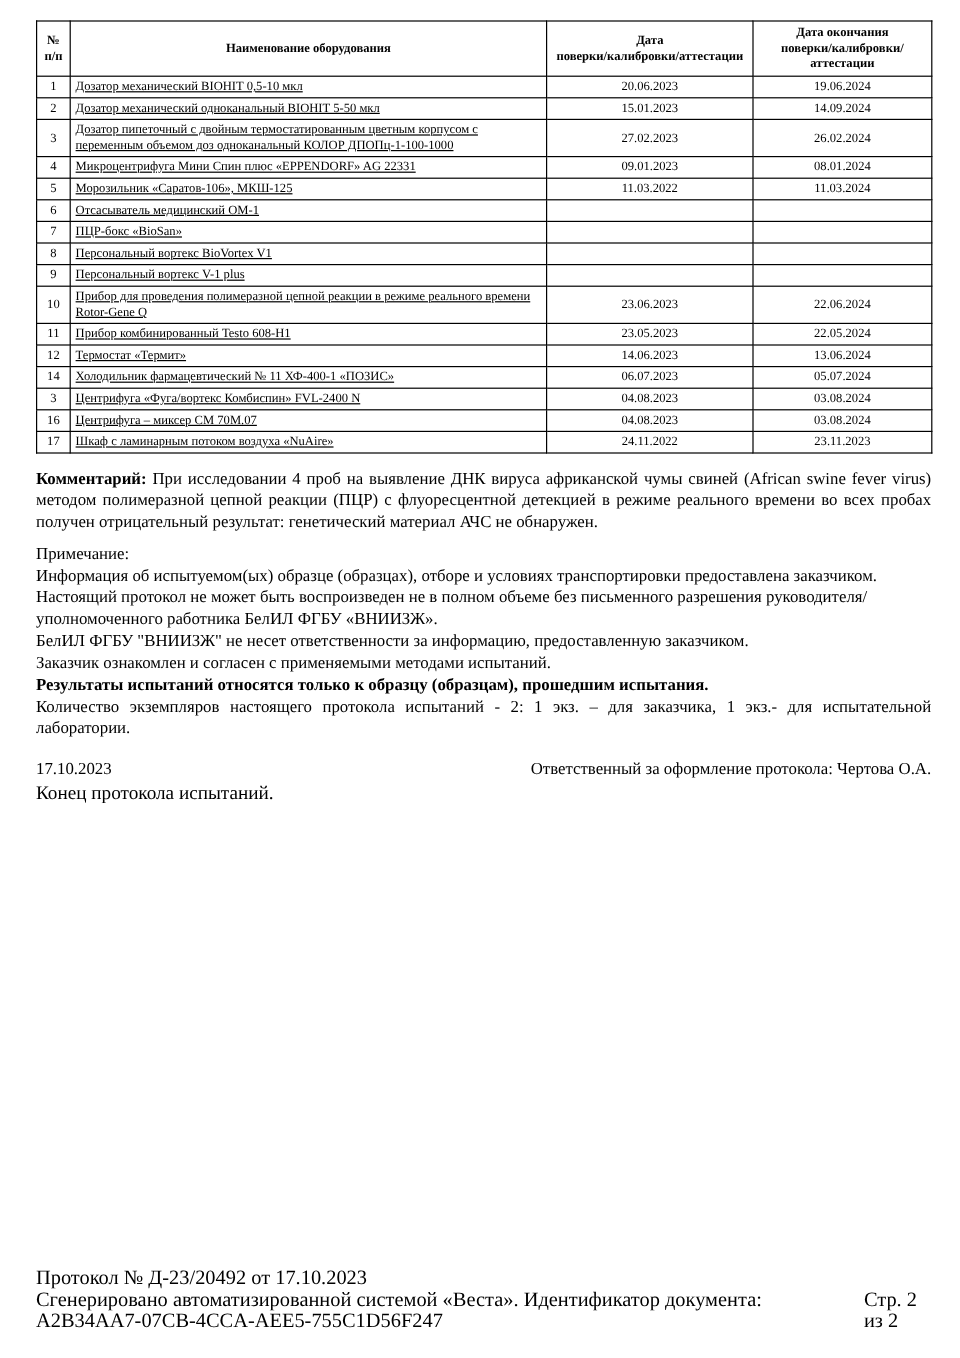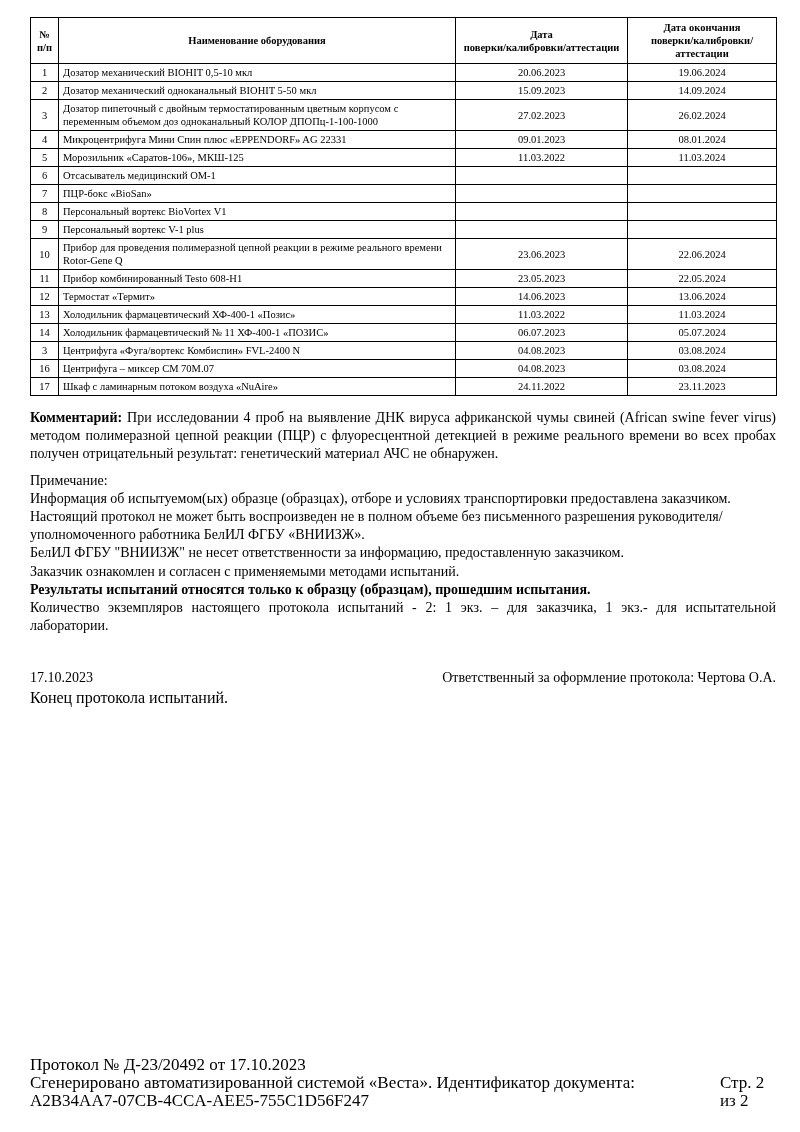--- a/index.html
+++ b/index.html
@@ -37,34 +37,34 @@
     white-space: pre-line;
   }
   table.equipment td {
     font-size: 10.5px;
     line-height: 13px;
     vertical-align: middle;
     padding: 2px 4px;
     height: 17px;
   }
   td.col-num  { text-align: center; padding: 2px 1px; }
-  td.col-name { text-align: left; }
+  td.col-name { text-align: left; text-decoration: underline; }
   td.col-date { text-align: center; }
 
   .paras { margin-top: 13px; width: 746px; font-size: 14px; line-height: 18.2px; }
   .paras p { margin: 0; }
   .justify { text-align: justify; }
   .bold { font-weight: bold; }
   .note-block { margin-top: 8px; }
 
   .sig-row {
     display: flex;
     justify-content: space-between;
     width: 746px;
-    margin-top: 34px;
+    margin-top: 16px;
     font-size: 14px;
     line-height: 18.2px;
   }
   .end-line { width: 746px; font-size: 16px; line-height: 19px; }
 
   .footer {
     position: absolute;
     left: 30px;
     top: 1056px;
     width: 746px;
@@ -100,21 +100,21 @@
       <tbody>
           <tr>
             <td class="col-num">1</td>
             <td class="col-name">Дозатор механический BIOHIT 0,5-10 мкл</td>
             <td class="col-date">20.06.2023</td>
             <td class="col-date">19.06.2024</td>
           </tr>
           <tr>
             <td class="col-num">2</td>
             <td class="col-name">Дозатор механический одноканальный BIOHIT 5-50 мкл</td>
-            <td class="col-date">15.09.2023</td>
+            <td class="col-date">15.01.2023</td>
             <td class="col-date">14.09.2024</td>
           </tr>
           <tr>
             <td class="col-num">3</td>
             <td class="col-name">Дозатор пипеточный с двойным термостатированным цветным корпусом с переменным объемом доз одноканальный КОЛОР ДПОПц-1-100-1000</td>
             <td class="col-date">27.02.2023</td>
             <td class="col-date">26.02.2024</td>
           </tr>
           <tr>
             <td class="col-num">4</td>
@@ -162,26 +162,20 @@
             <td class="col-num">11</td>
             <td class="col-name">Прибор комбинированный Testo 608-H1</td>
             <td class="col-date">23.05.2023</td>
             <td class="col-date">22.05.2024</td>
           </tr>
           <tr>
             <td class="col-num">12</td>
             <td class="col-name">Термостат «Термит»</td>
             <td class="col-date">14.06.2023</td>
             <td class="col-date">13.06.2024</td>
-          </tr>
-          <tr>
-            <td class="col-num">13</td>
-            <td class="col-name">Холодильник фармацевтический ХФ-400-1 «Позис»</td>
-            <td class="col-date">11.03.2022</td>
-            <td class="col-date">11.03.2024</td>
           </tr>
           <tr>
             <td class="col-num">14</td>
             <td class="col-name">Холодильник фармацевтический № 11 ХФ-400-1 «ПОЗИС»</td>
             <td class="col-date">06.07.2023</td>
             <td class="col-date">05.07.2024</td>
           </tr>
           <tr>
             <td class="col-num">3</td>
             <td class="col-name">Центрифуга «Фуга/вортекс Комбиспин» FVL-2400 N</td>

